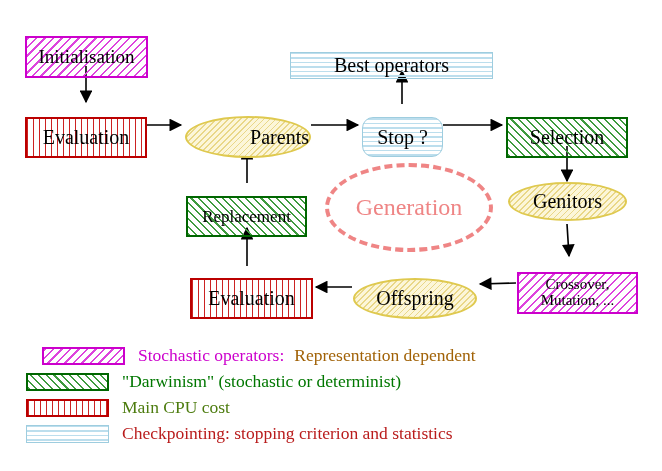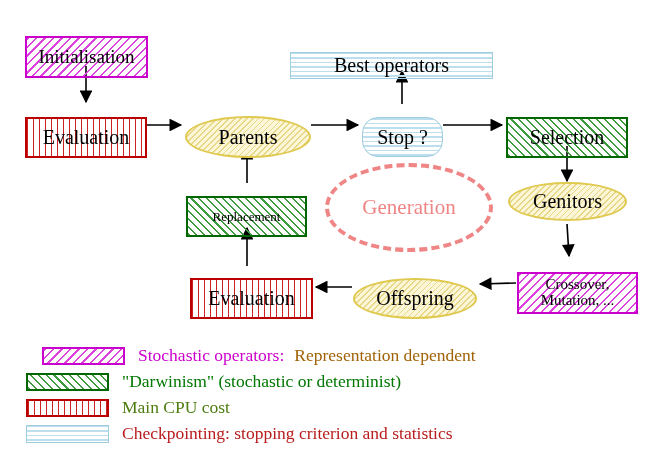--- a/index.html
+++ b/index.html
@@ -29,26 +29,26 @@
   }
   .h-cyan{
     border:1.5px solid #9ecddf;
     background:repeating-linear-gradient(180deg,#bcdeed 0 1.5px,rgba(0,0,0,0) 1.5px 4.5px);
   }
   .h-yellow{
     border:2px solid #dfc94f;
     background:#fcf6d9 repeating-linear-gradient(135deg,#e9d788 0 1.2px,rgba(0,0,0,0) 1.2px 4.2px);
   }
   .ellipse{border-radius:50%;}
-  .rounded{border-radius:16px;}
+  .rounded{border-radius:11px;}
 
   .generation{
     position:absolute;display:flex;align-items:center;justify-content:center;
     border:4px dashed #ef8585;border-radius:50%;
-    color:#ef8585;font-size:21px;box-sizing:border-box;
+    color:#ef8585;font-size:24px;box-sizing:border-box;
   }
 
   .legend-row{position:absolute;display:flex;align-items:center;}
   .legend-swatch{width:83px;height:18px;box-sizing:border-box;flex:0 0 auto;}
   .legend-text{margin-left:13px;font-size:17.5px;white-space:nowrap;}
   .lg-magenta{color:#cc00cc;}
   .lg-gold{color:#a16207;margin-left:10px;}
   .lg-green{color:#007700;}
   .lg-red{color:#4d7c0f;}
   .lg-blue{color:#b91c1c;}
@@ -78,21 +78,21 @@
   </svg>
 
   <div class="node h-magenta" style="left:25px;top:24px;width:123px;height:42px;font-size:19px;">
     <span>Initialisation</span>
   </div>
 
   <div class="node h-red" style="left:25px;top:105px;width:122px;height:41px;">
     <span>Evaluation</span>
   </div>
 
-  <div class="node h-yellow ellipse" style="left:185px;top:104px;width:126px;height:42px;">
+  <div class="node h-yellow ellipse" style="left:185px;top:104px;width:126px;height:42px;justify-content:flex-end;">
     <span>Parents</span>
   </div>
 
   <div class="node h-cyan rounded" style="left:362px;top:105px;width:81px;height:40px;">
     <span>Stop ?</span>
   </div>
 
   <div class="node h-cyan" style="left:290px;top:40px;width:203px;height:27px;border-width:1px;">
     <span>Best operators</span>
   </div>
@@ -111,21 +111,21 @@
   </div>
 
   <div class="node h-yellow ellipse" style="left:353px;top:266px;width:124px;height:41px;">
     <span>Offspring</span>
   </div>
 
   <div class="node h-red" style="left:190px;top:266px;width:123px;height:41px;">
     <span>Evaluation</span>
   </div>
 
-  <div class="node h-green" style="left:186px;top:184px;width:121px;height:41px;font-size:13px;">
+  <div class="node h-green" style="left:186px;top:184px;width:121px;height:41px;font-size:17px;">
     <span>Replacement</span>
   </div>
 
   <div class="generation" style="left:325px;top:163px;width:168px;height:89px;">
     <span>Generation</span>
   </div>
 
   <div class="legend-row" style="left:26px;top:345px;padding-left:16px;">
     <div class="legend-swatch h-magenta"></div>
     <span class="legend-text lg-magenta">Stochastic operators:</span>

